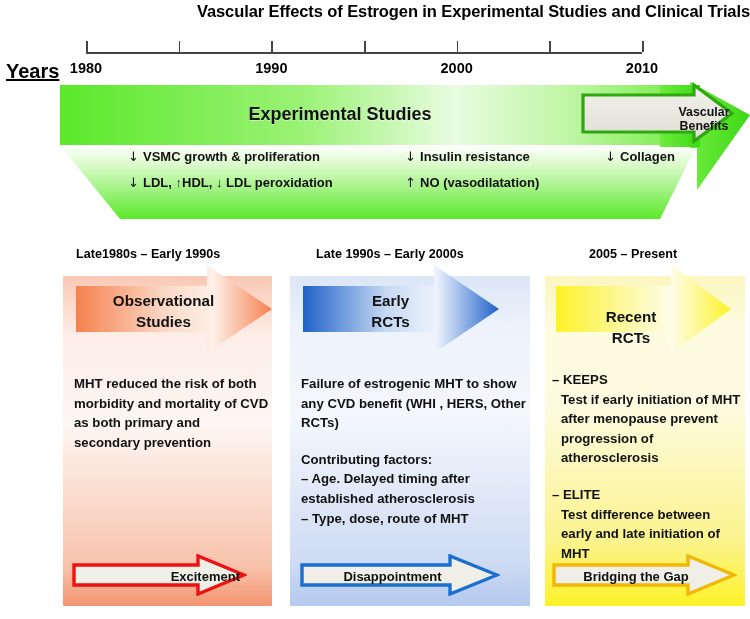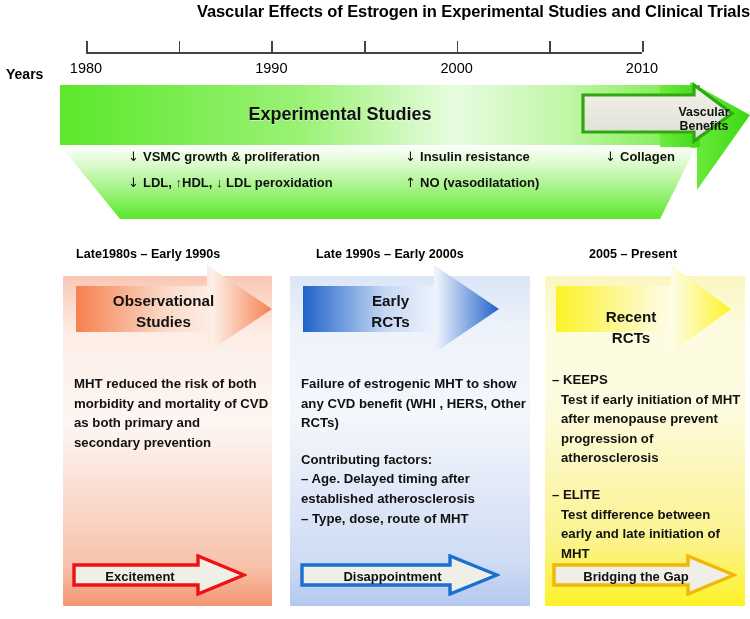--- a/index.html
+++ b/index.html
@@ -10,25 +10,25 @@
   }
   #stage{position:absolute;left:0;top:0;width:750px;height:619px;}
 
   
   .title{
     position:absolute;left:0;top:2px;width:750px;text-align:right;
     font-size:16.5px;font-weight:bold;letter-spacing:-0.1px;
   }
 
   
-  .years-label{position:absolute;left:6px;top:66px;font-size:14px;font-weight:bold;}
+  .years-label{position:absolute;left:6px;top:60px;font-size:20px;font-weight:bold;text-decoration:underline;}
   .axis{position:absolute;left:86px;top:52px;width:556px;height:1.6px;background:#444;}
   .tick{position:absolute;top:-11px;width:1.6px;height:11px;background:#444;}
   .tick-label{
-    position:absolute;top:60px;font-size:14.5px;font-weight:normal;
+    position:absolute;top:60px;font-size:14.5px;font-weight:bold;
     transform:translateX(-50%);white-space:nowrap;
   }
 
   
   .green-wrap{position:absolute;left:60px;top:82px;width:690px;height:140px;}
   .green-svg{position:absolute;left:0;top:0;}
   .green-head{
     position:absolute;left:0;top:14px;width:690px;height:36px;
     display:flex;align-items:center;justify-content:center;
   }
@@ -88,21 +88,21 @@
 
   
   .smallarrow{position:absolute;}
   .smallarrow.s1{left:72px;top:554px;}
   .smallarrow.s2{left:300px;top:554px;}
   .smallarrow.s3{left:552px;top:554px;}
   .smallarrow-label{
     position:absolute;top:569px;text-align:center;
     font-size:13px;font-weight:bold;color:#111;
   }
-  .smallarrow-label.m1{left:60px;width:160px;}
+  .smallarrow-label.m1{left:80px;width:160px;text-align:right;}
   .smallarrow-label.m2{left:300px;width:185px;}
   .smallarrow-label.m3{left:552px;width:168px;}
 </style>
 </head>
 <body>
 
 <div id="stage">
 
   <div class="title">Vascular Effects of Estrogen in Experimental Studies and Clinical Trials</div>
 

